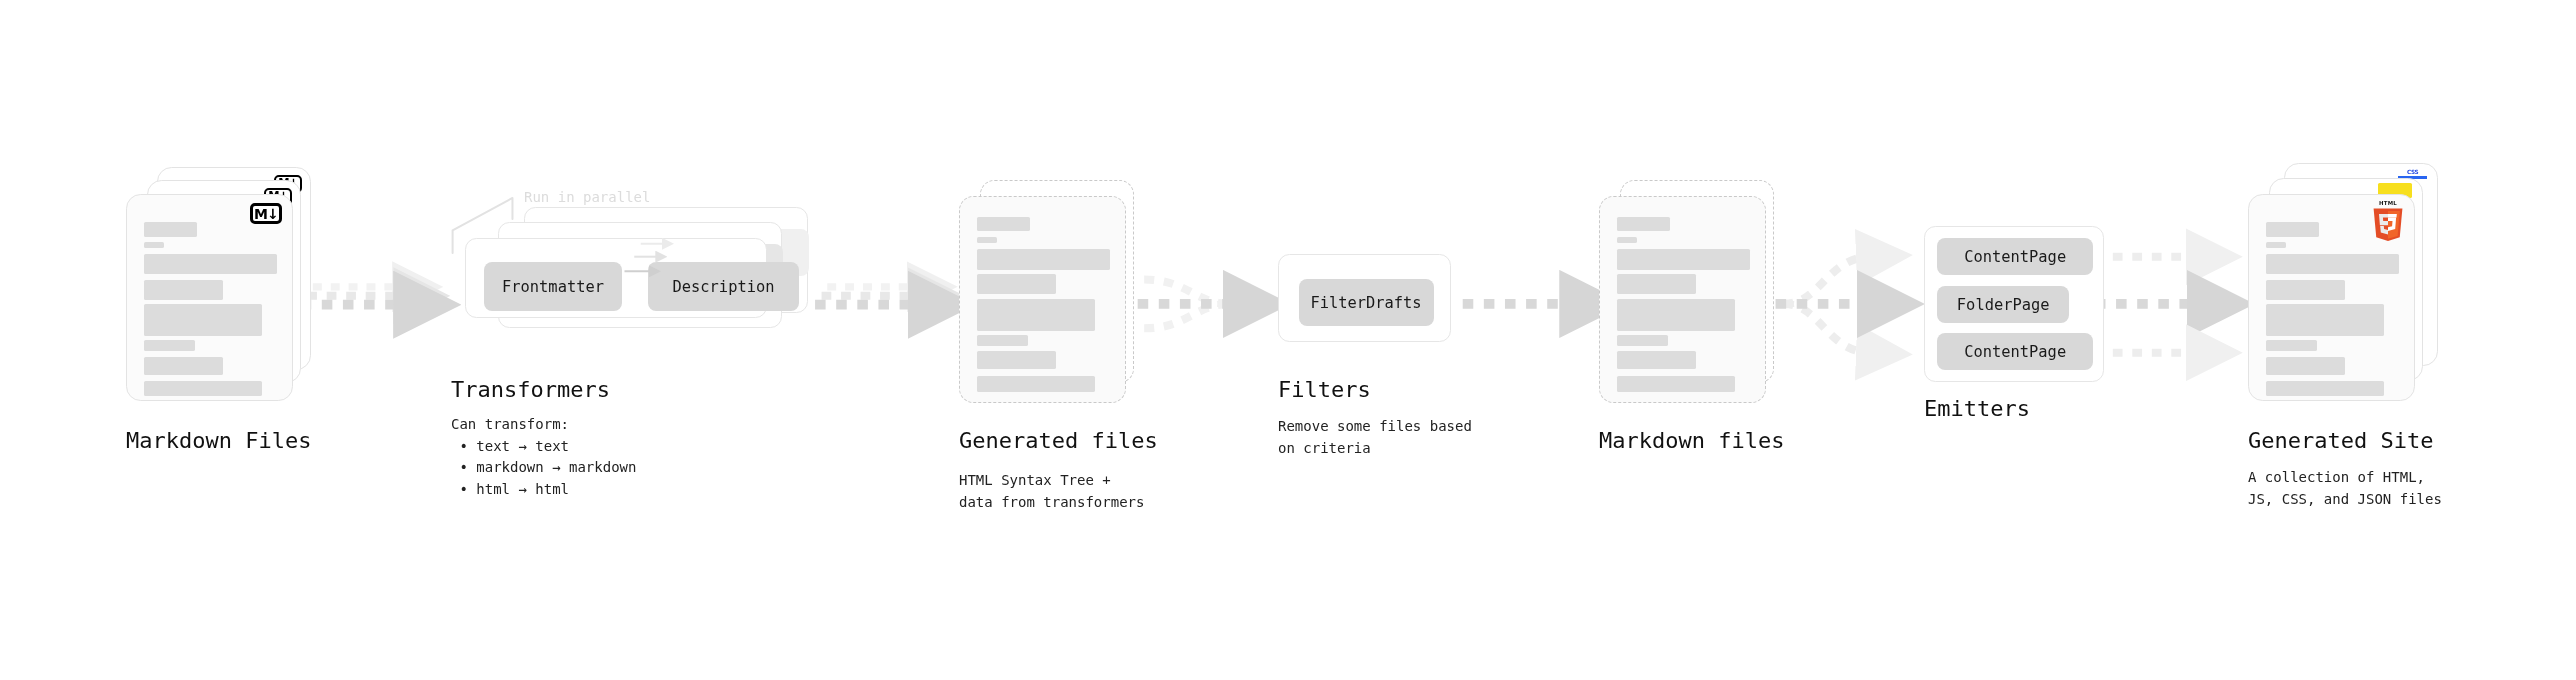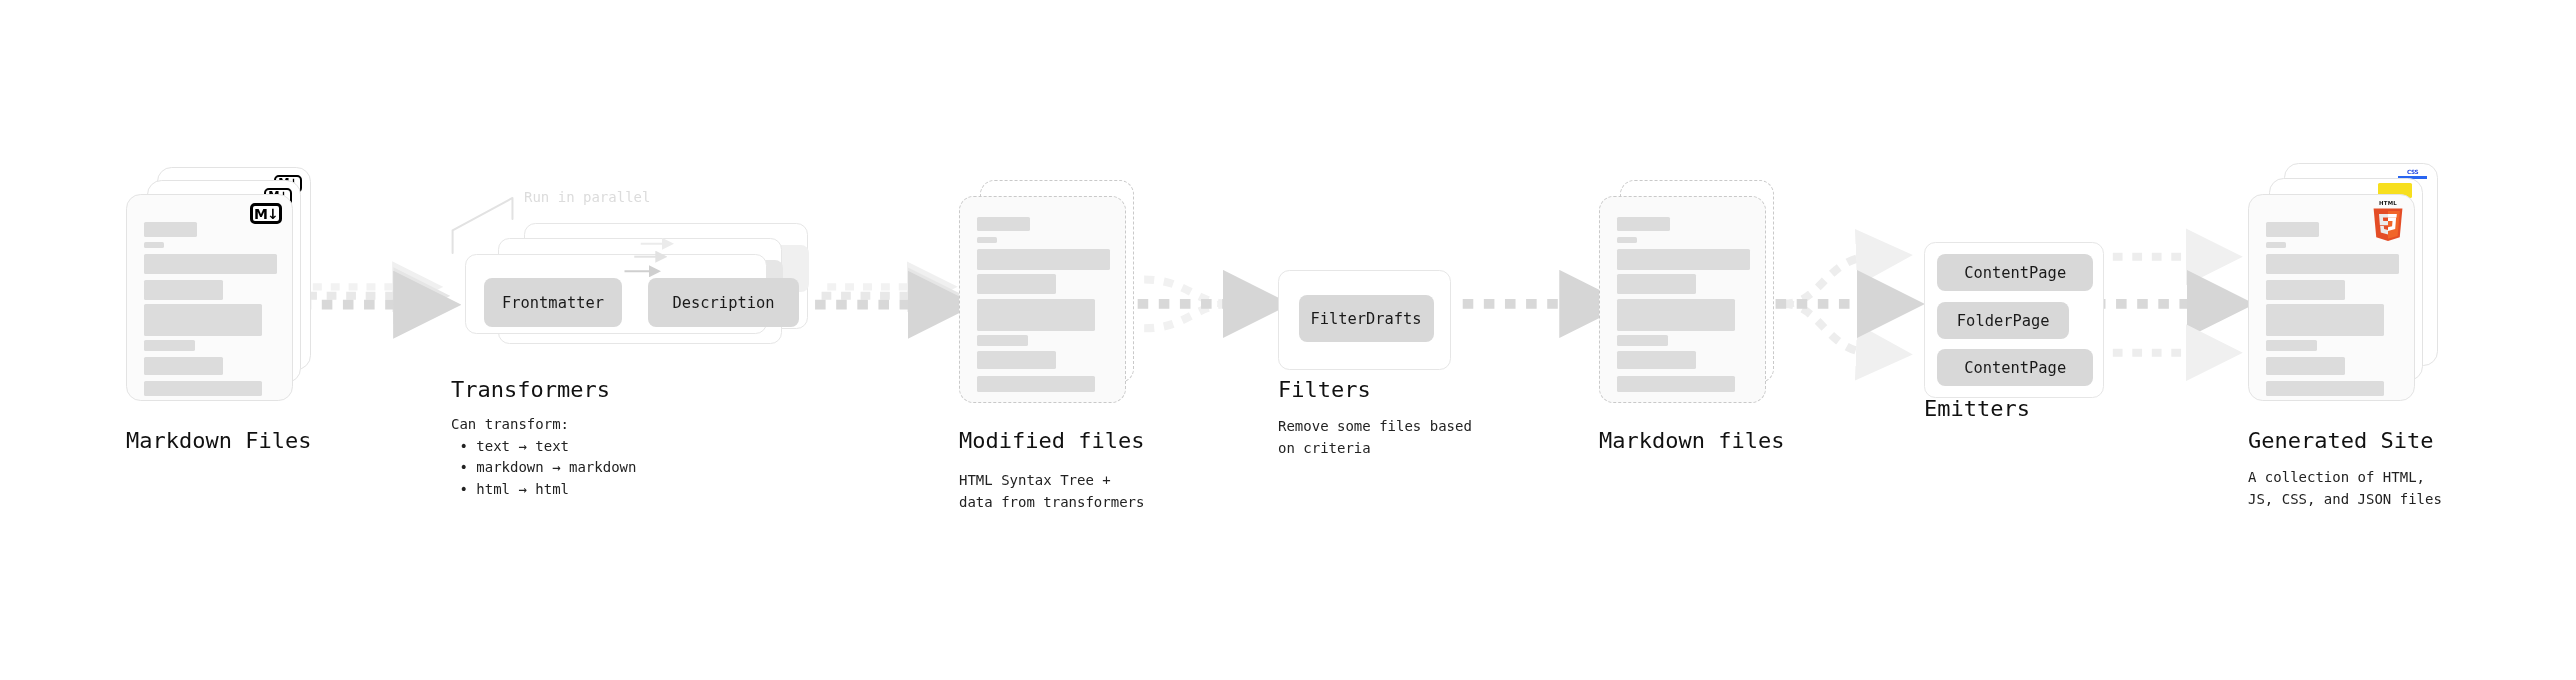--- a/index.html
+++ b/index.html
@@ -51,21 +51,20 @@
     font-family:"DejaVu Sans","Liberation Sans",sans-serif;letter-spacing:-0.2px;}
   .css-badge .bar{width:29px;height:3.3px;background:#2965f1;margin-top:0.8px;}
 
   
   .panel{
     position:absolute;
     border:1.6px solid #e6e6e6;
     border-radius:11.4px;
     background:#ffffff;
     box-sizing:border-box;
-    margin-top:16px;
   }
   .chip{
     position:absolute;
     background:#d8d8d8;
     border-radius:8.1px;
     display:flex;align-items:center;justify-content:center;
     font-size:15.4px;color:#1a1a1a;
     white-space:nowrap;
   }
   .chip.ghost2{background:#e6e6e6;}
@@ -235,25 +234,25 @@
       <div class="skel" style="left:17px;top:19.5px;width:53px;height:14.6px;"></div>
       <div class="skel" style="left:17px;top:40px;width:19.5px;height:5.7px;"></div>
       <div class="skel" style="left:17px;top:52px;width:133px;height:20.3px;"></div>
       <div class="skel" style="left:17px;top:77px;width:79px;height:19.5px;"></div>
       <div class="skel" style="left:17px;top:102px;width:118px;height:32px;"></div>
       <div class="skel" style="left:17px;top:138px;width:51px;height:10.6px;"></div>
       <div class="skel" style="left:17px;top:154px;width:79px;height:18px;"></div>
       <div class="skel" style="left:17px;top:179px;width:118px;height:15.4px;"></div>
     </div>
   </div>
-  <div class="title" style="left:959px;top:428px;">Modified files</div>
+  <div class="title" style="left:959px;top:428px;">Generated files</div>
   <div class="sub" style="left:959px;top:470px;">HTML Syntax Tree +
 data from transformers</div>
 
-  <div class="panel" style="left:1278px;top:254px;width:173px;height:100px;">
+  <div class="panel" style="left:1278px;top:254px;width:173px;height:88px;">
     <div class="chip" style="left:19.5px;top:24.4px;width:135px;height:47px;">
       <span>FilterDrafts</span>
     </div>
   </div>
   <div class="title" style="left:1278px;top:377px;">Filters</div>
   <div class="sub" style="left:1278px;top:416px;">Remove some files based
 on criteria</div>
 
   <div class="docstack" style="left:1599px;top:180px;">
     <div class="doccard dashed" style="left:21px;top:0px;width:154px;height:203px;background:#ffffff;"></div>

